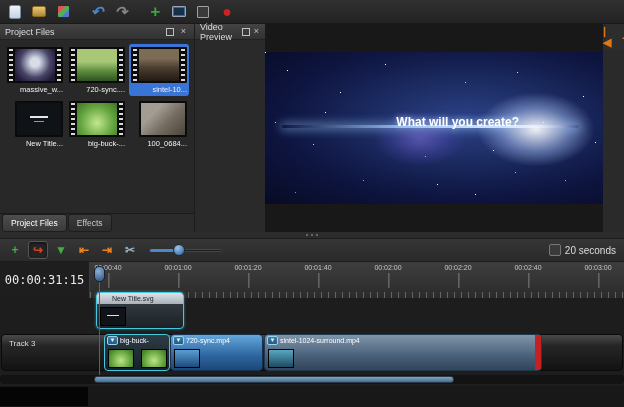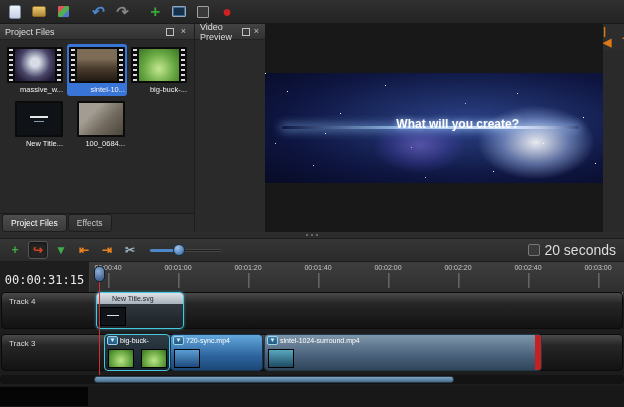--- a/index.html
+++ b/index.html
@@ -58,21 +58,21 @@
   .t6{background:linear-gradient(135deg,#a29c92 0 30%,#746c60 60%,#4a443a)}
   .tlabel{font-size:7.5px;color:#f0f0f0;margin-top:2px;max-width:62px;overflow:hidden;white-space:nowrap}
 
   
   .tabs{display:flex;gap:1px;padding:0 2px;height:19px;flex:0 0 19px;align-items:stretch;background:#2b2b2b;border-top:1px solid #1b1b1b}
   .tab{font-size:8.5px;color:#c6c6c6;background:linear-gradient(#3a3a3a,#2d2d2d);border:1px solid #1d1d1d;border-radius:3px;padding:3px 8px;display:flex;align-items:center}
   .tab.active{background:linear-gradient(#4e4e4e,#3a3a3a);color:#fff}
 
   
   .video-area{flex:1;background:#181818;display:flex;align-items:center;justify-content:center}
-  .vframe{position:relative;width:338px;height:110px;overflow:hidden;background:radial-gradient(ellipse at 60% 45%,#2c4288 0,#1b2a60 35%,#0e1540 65%,#070b24 100%)}
+  .vframe{position:relative;width:338px;height:152px;overflow:hidden;background:radial-gradient(ellipse at 60% 45%,#2c4288 0,#1b2a60 35%,#0e1540 65%,#070b24 100%)}
   .stars{position:absolute;left:0;top:0;width:1px;height:1px;background:#fff;box-shadow:22px 18px #fff,48px 92px #bcd0ff,75px 40px #fff,98px 128px #8fa4cc,120px 12px #fff,146px 74px #d0e0ff,172px 132px #fff,200px 30px #aac0e8,228px 98px #fff,252px 20px #d8e4ff,278px 70px #fff,300px 128px #9ab0d8,318px 44px #fff,30px 140px #7a90b8,60px 60px #fff,160px 104px #c0d0f0,210px 142px #fff,250px 120px #a8c0e0,330px 90px #fff,10px 70px #c0d0f0}
   .beam{position:absolute;left:5%;top:48%;width:88%;height:3px;border-radius:2px;background:linear-gradient(90deg,rgba(150,200,255,0),rgba(170,215,255,.8) 40%,#eaf4ff 78%,rgba(170,215,255,0));box-shadow:0 0 10px 2px rgba(150,200,255,.55)}
   .flare{position:absolute;left:58%;top:20%;width:150px;height:95px;background:radial-gradient(closest-side,rgba(255,255,255,.9),rgba(180,205,255,.45) 45%,rgba(120,150,255,0) 78%)}
   .flare2{position:absolute;left:28%;top:33%;width:120px;height:72px;background:radial-gradient(closest-side,rgba(140,120,230,.5),rgba(90,80,200,.25) 50%,transparent 78%)}
   .vtext{position:absolute;left:57%;top:46%;transform:translate(-50%,-50%);color:#fff;font-size:12px;font-weight:bold;white-space:nowrap;text-shadow:0 0 6px rgba(190,220,255,.9)}
   .transport{height:26px;flex:0 0 26px;display:flex;align-items:center;justify-content:center;gap:12px;background:#2d2d2d}
   .tctl{font-size:11px;font-weight:bold;color:#e07818;letter-spacing:-1px;line-height:1}
   .tctl.play{color:#3fae3f;font-size:16px;letter-spacing:0}
 
   
@@ -87,21 +87,21 @@
   .ttool.orange{color:#e8821e}
   .ttool.gray{color:#9ab4c4}
   .ttool.pressed{background:#242424;border:1px solid #565656;box-shadow:inset 0 1px 3px #101010}
   .zslider{position:relative;width:74px;height:14px;margin-left:6px}
   .zslider .rail{position:absolute;left:0;right:0;top:6px;height:3px;background:#1e1e1e;border:1px solid #454545;border-radius:2px}
   .zslider .fill{position:absolute;left:1px;top:6px;width:28px;height:3px;background:#4a88c8;border-radius:2px}
   .zslider .knob{position:absolute;left:24px;top:1px;width:12px;height:12px;border-radius:50%;background:radial-gradient(circle at 35% 30%,#9cc4ea,#4a7ab0 72%);border:1px solid #1e2a36}
   .tl-spacer{flex:1}
   .zoombox{display:flex;align-items:center;gap:4px;margin-right:3px}
   .zoomicon{width:12px;height:12px;border:1px solid #787878;background:#3a3a3a;border-radius:2px}
-  .zoomlabel{font-size:14px;color:#dcdcdc}
+  .zoomlabel{font-size:10px;color:#dcdcdc}
 
   
   .tl-lower{position:relative;height:145px;background:#1d1d1d}
   .ruler-row{display:flex;height:36px}
   .timecode{width:90px;flex:0 0 90px;background:#1e1e1e;border-right:1px solid #3c3c3c;color:#ececec;font-family:"DejaVu Sans Mono",monospace;font-size:12px;display:flex;align-items:center;justify-content:center}
   .ruler{position:relative;flex:1;background:repeating-linear-gradient(90deg,rgba(205,205,205,.35) 0 1px,transparent 1px 7px) 0 100%/100% 6px no-repeat,linear-gradient(#3e3e3e,#2b2b2b)}
   .rlabel{position:absolute;top:2px;transform:translateX(-50%);font-size:7px;color:#c8c8c8;white-space:nowrap}
   .rlabel::after{content:"";position:absolute;left:50%;top:9px;width:1px;height:15px;background:#808080}
   .rlabel:nth-child(1){left:18px}.rlabel:nth-child(2){left:88px}.rlabel:nth-child(3){left:158px}
   .rlabel:nth-child(4){left:228px}.rlabel:nth-child(5){left:298px}.rlabel:nth-child(6){left:368px}
@@ -182,37 +182,43 @@
     </div>
 
 
     <div class="thumb-grid">
       <div class="thumb-cell">
         <div class="film">
             <div class="timg t1"></div>
           </div>
         <div class="tlabel">massive_w...</div>
       </div>
+      <div class="thumb-cell">
+        <div class="film">
+            <div class="timg t2"></div>
+          </div>
+        <div class="tlabel">720-sync....</div>
+      </div>
       <div class="thumb-cell selected">
         <div class="film">
             <div class="timg t3"></div>
           </div>
         <div class="tlabel">sintel-10...</div>
       </div>
       <div class="thumb-cell">
+        <div class="film plain">
+            <div class="timg t5"></div>
+          </div>
+        <div class="tlabel">New Title...</div>
+      </div>
+      <div class="thumb-cell">
         <div class="film">
             <div class="timg t4"></div>
           </div>
         <div class="tlabel">big-buck-...</div>
-      </div>
-      <div class="thumb-cell">
-        <div class="film plain">
-            <div class="timg t5"></div>
-          </div>
-        <div class="tlabel">New Title...</div>
       </div>
       <div class="thumb-cell">
         <div class="film plain">
             <div class="timg t6"></div>
           </div>
         <div class="tlabel">100_0684...</div>
       </div>
     </div>
 
     <div class="tabs">
@@ -281,23 +287,20 @@
       <span class="rlabel">00:01:20</span>
       <span class="rlabel">00:01:40</span>
       <span class="rlabel">00:02:00</span>
       <span class="rlabel">00:02:20</span>
       <span class="rlabel">00:02:40</span>
       <span class="rlabel">00:03:00</span>
     </div>
   </div>
 
   <div class="tracks">
-    <div class="trow trow4">
-      <div class="tname">Track 4</div>
-    </div>
     <div class="trow trow3">
       <div class="tname">Track 3</div>
     </div>
 
     <div class="clip clip-newtitle">
       <div class="chead">New Title.svg</div>
       <i class="cthumb ct-title"></i>
     </div>
 
     <div class="clip clip-bigbuck">

